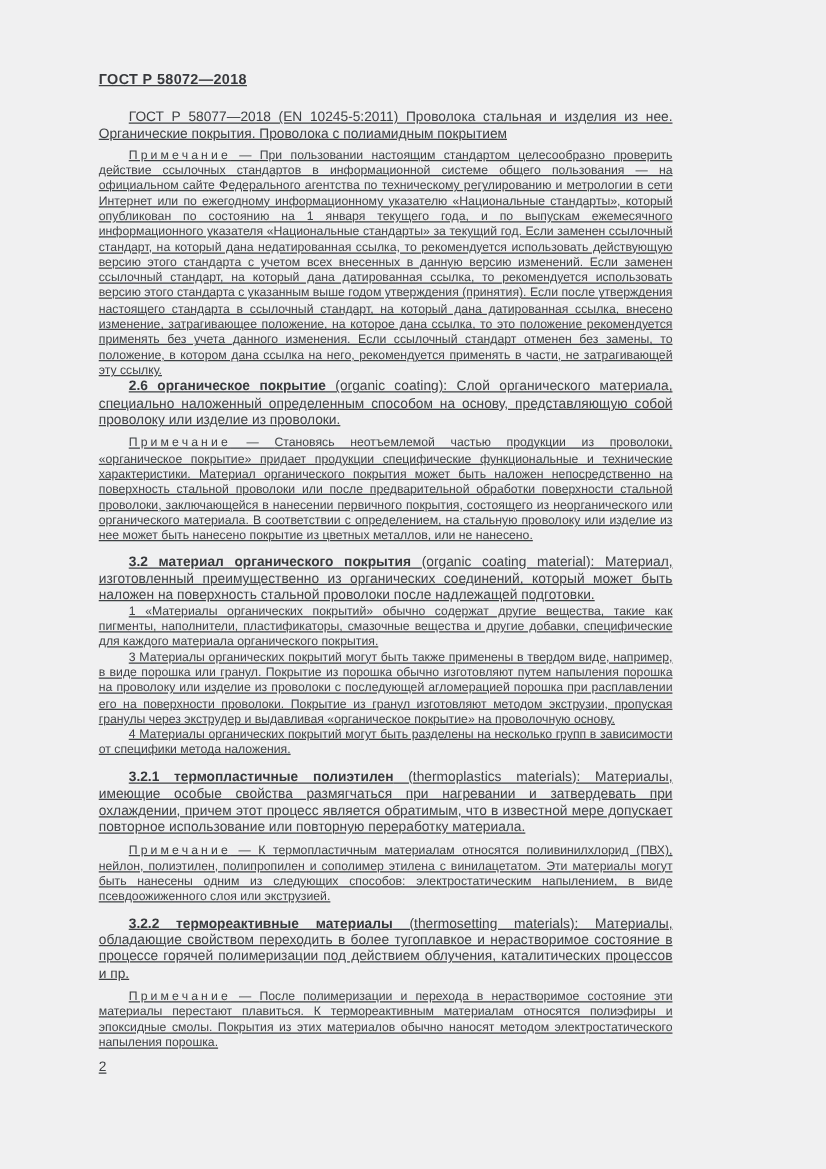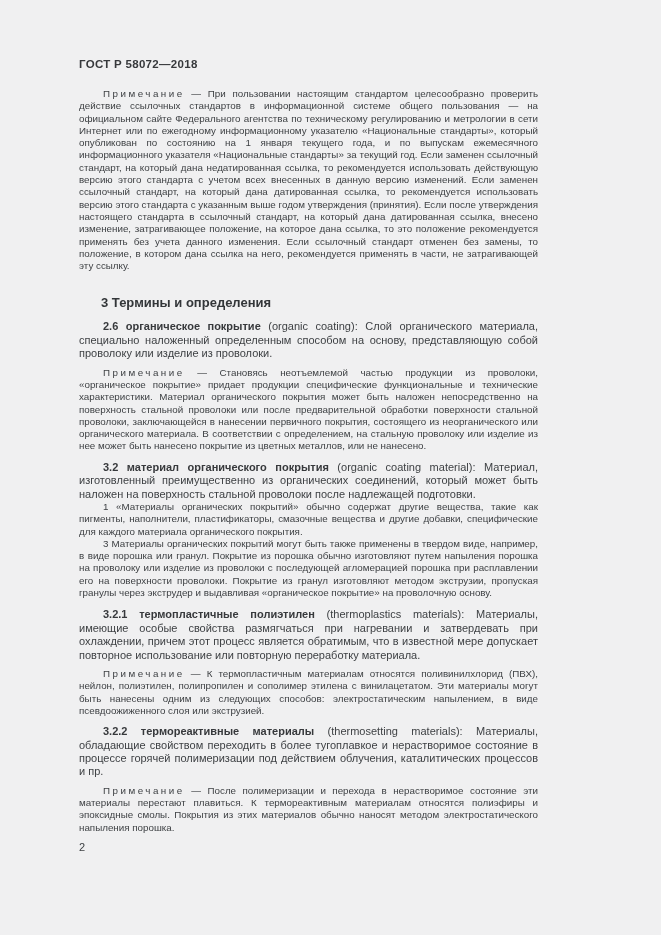--- a/index.html
+++ b/index.html
@@ -13,20 +13,21 @@
     font-family: "Liberation Sans", "DejaVu Sans", sans-serif;
     color: #3e4144;
     overflow: hidden;
   }
   .page {
     box-sizing: border-box;
     width: 558px;
     height: 935px;
     padding: 58px 20px 0 79px;
     position: relative;
+    text-decoration: underline;
   }
   .doc-header {
     font-weight: bold;
     font-size: 11.5px;
     letter-spacing: 0.3px;
     margin: 0 0 18px 0;
     color: #37393c;
   }
   p { margin: 0; }
   .body-text {
@@ -59,38 +60,39 @@
   }
   b { font-weight: bold; color: #37393c; }
 </style>
 </head>
 <body>
 
 <div class="page">
 
   <div class="doc-header">ГОСТ Р 58072—2018</div>
 
+  <p class="body-text just ind mt16">ГОСТ Р 58077—2018 (EN 10245-5:2011) Проволока стальная и изделия из нее. Органические покрытия. Проволока с полиамидным покрытием</p>
 
   <p class="note-text just ind mt4"><span class="nlabel">Примечание</span><span> — </span><span>При пользовании настоящим стандартом целесообразно проверить действие ссылочных стандартов в информационной системе общего пользования — на официальном сайте Федерального агентства по техническому регулированию и метрологии в сети Интернет или по ежегодному информационному указателю «Национальные стандарты», который опубликован по состоянию на 1 января текущего года, и по выпускам ежемесячного информационного указателя «Национальные стандарты» за текущий год. Если заменен ссылочный стандарт, на который дана недатированная ссылка, то рекомендуется использовать действующую версию этого стандарта с учетом всех внесенных в данную версию изменений. Если заменен ссылочный стандарт, на который дана датированная ссылка, то рекомендуется использовать версию этого стандарта с указанным выше годом утверждения (принятия). Если после утверждения настоящего стандарта в ссылочный стандарт, на который дана датированная ссылка, внесено изменение, затрагивающее положение, на которое дана ссылка, то это положение рекомендуется применять без учета данного изменения. Если ссылочный стандарт отменен без замены, то положение, в котором дана ссылка на него, рекомендуется применять в части, не затрагивающей эту ссылку.</span></p>
 
-  <h2 class="heading">3 Термины и определения</h2>
 
 
   <p class="body-text just ind"><b>2.6 органическое покрытие</b><span> (organic coating): Слой органического материала, специально наложенный определенным способом на основу, представляющую собой проволоку или изделие из проволоки.</span></p>
 
   <p class="note-text just ind mt6"><span class="nlabel">Примечание</span><span> — </span><span>Становясь неотъемлемой частью продукции из проволоки, «органическое покрытие» придает продукции специфические функциональные и технические характеристики. Материал органического покрытия может быть наложен непосредственно на поверхность стальной проволоки или после предварительной обработки поверхности стальной проволоки, заключающейся в нанесении первичного покрытия, состоящего из неорганического или органического материала. В соответствии с определением, на стальную проволоку или изделие из нее может быть нанесено покрытие из цветных металлов, или не нанесено.</span></p>
 
   <p class="body-text just ind mt8"><b>3.2 материал органического покрытия</b><span> (organic coating material): Материал, изготовленный преимущественно из органических соединений, который может быть наложен на поверхность стальной проволоки после надлежащей подготовки.</span></p>
 
 
   <p class="note-text just ind">1 «Материалы органических покрытий» обычно содержат другие вещества, такие как пигменты, наполнители, пластификаторы, смазочные вещества и другие добавки, специфические для каждого материала органического покрытия.</p>
 
 
   <p class="note-text just ind">3 Материалы органических покрытий могут быть также применены в твердом виде, например, в виде порошка или гранул. Покрытие из порошка обычно изготовляют путем напыления порошка на проволоку или изделие из проволоки с последующей агломерацией порошка при расплавлении его на поверхности проволоки. Покрытие из гранул изготовляют методом экструзии, пропуская гранулы через экструдер и выдавливая «органическое покрытие» на проволочную основу.</p>
 
+  <p class="note-text just ind">4 Материалы органических покрытий могут быть разделены на несколько групп в зависимости от специфики метода наложения.</p>
 
   <p class="body-text just ind mt9"><b>3.2.1 термопластичные полиэтилен</b><span> (thermoplastics materials): Материалы, имеющие особые свойства размягчаться при нагревании и затвердевать при охлаждении, причем этот процесс является обратимым, что в известной мере допускает повторное использование или повторную переработку материала.</span></p>
 
   <p class="note-text just ind mt6"><span class="nlabel">Примечание</span><span> — </span><span>К термопластичным материалам относятся поливинилхлорид (ПВХ), нейлон, полиэтилен, полипропилен и сополимер этилена с винилацетатом. Эти материалы могут быть нанесены одним из следующих способов: электростатическим напылением, в виде псевдоожиженного слоя или экструзией.</span></p>
 
   <p class="body-text just ind mt8"><b>3.2.2 термореактивные материалы</b><span> (thermosetting materials): Материалы, обладающие свойством переходить в более тугоплавкое и нерастворимое состояние в процессе горячей полимеризации под действием облучения, каталитических процессов и пр.</span></p>
 
   <p class="note-text just ind mt6"><span class="nlabel">Примечание</span><span> — </span><span>После полимеризации и перехода в нерастворимое состояние эти материалы перестают плавиться. К термореактивным материалам относятся полиэфиры и эпоксидные смолы. Покрытия из этих материалов обычно наносят методом электростатического напыления порошка.</span></p>
 
   <div class="page-number">2</div>

